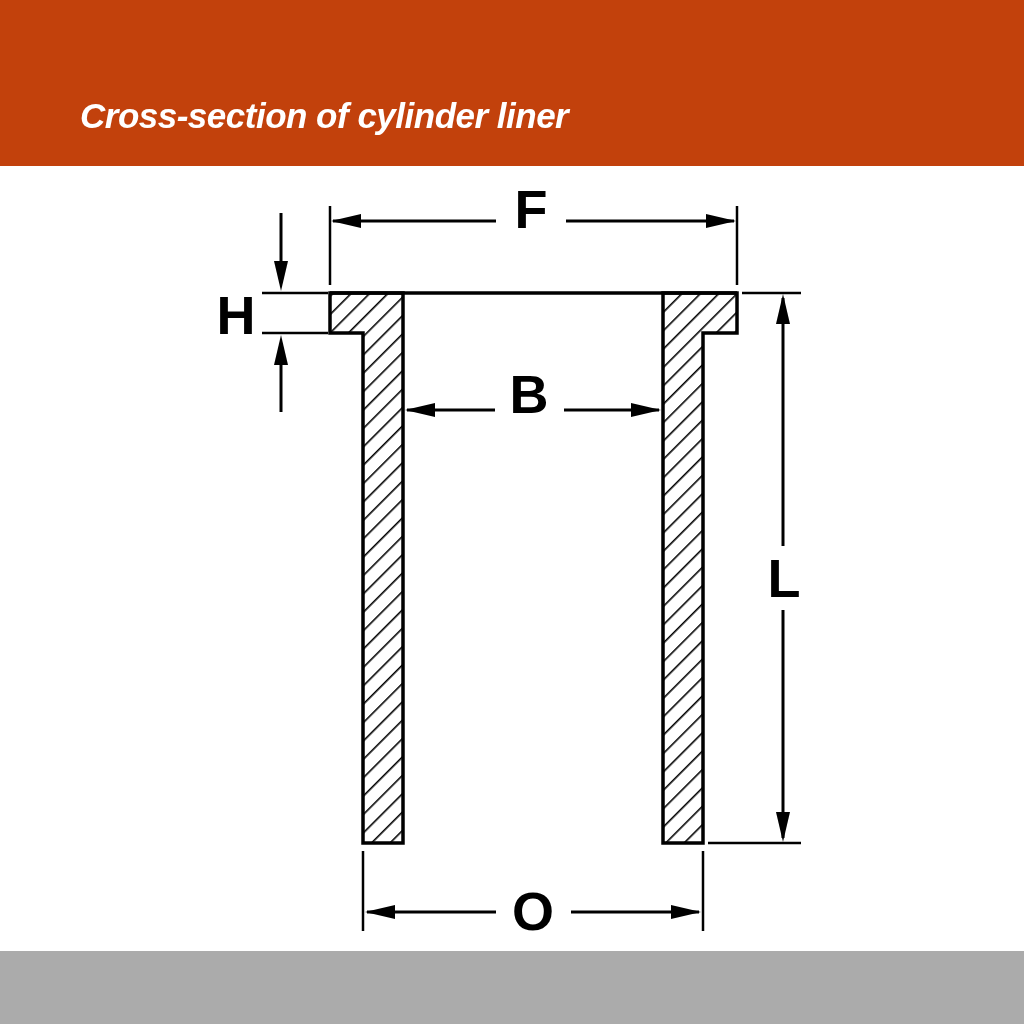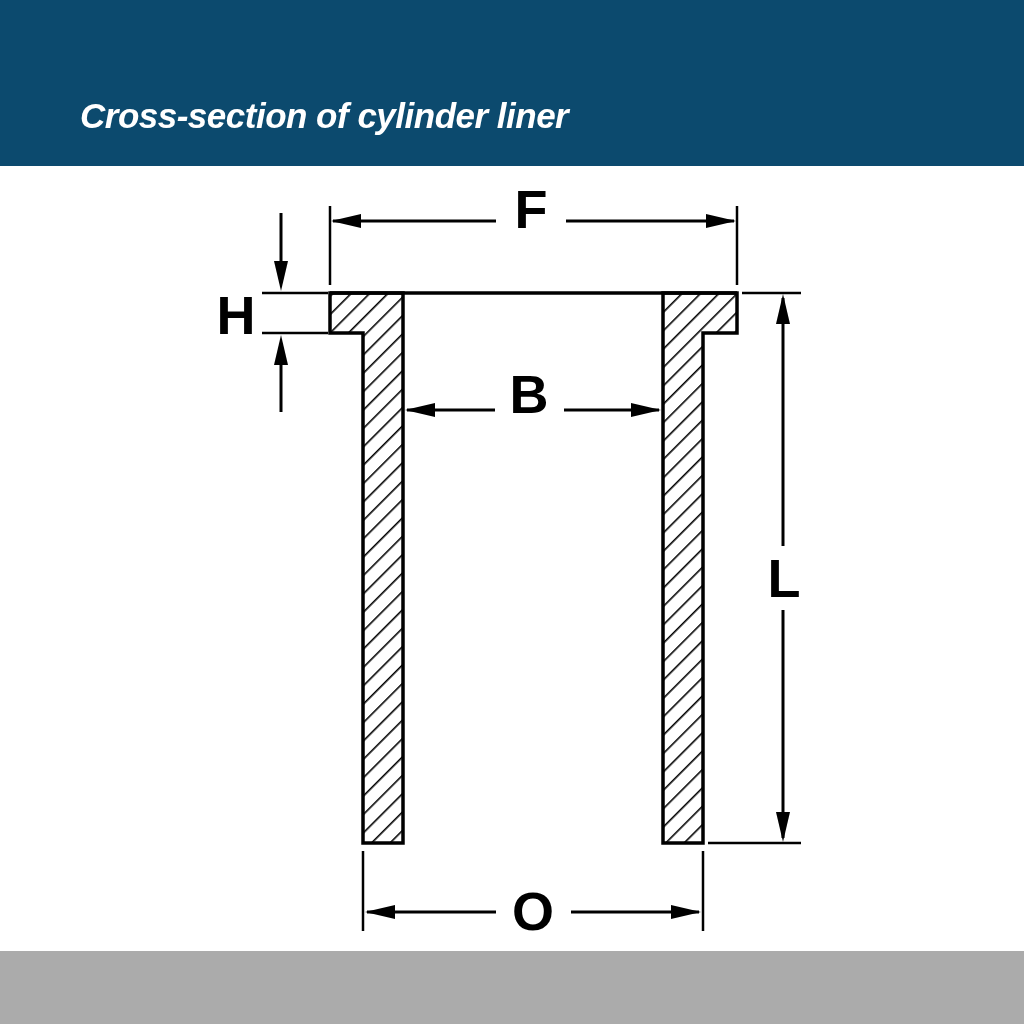--- a/index.html
+++ b/index.html
@@ -7,21 +7,21 @@
     width: 1024px; height: 1024px;
     background: #ffffff;
     font-family: "Liberation Sans", sans-serif;
     overflow: hidden;
   }
   body { position: relative; }
 
   .header {
     position: absolute; top: 0; left: 0;
     width: 1024px; height: 166px;
-    background: #0c4a6e;
+    background: #c2410c;
   }
   .header h1 {
     position: absolute; left: 80px; top: 96px;
     color: #ffffff;
     font-size: 35px;
     font-weight: bold;
     font-style: italic;
     letter-spacing: -0.5px;
     white-space: nowrap;
   }

